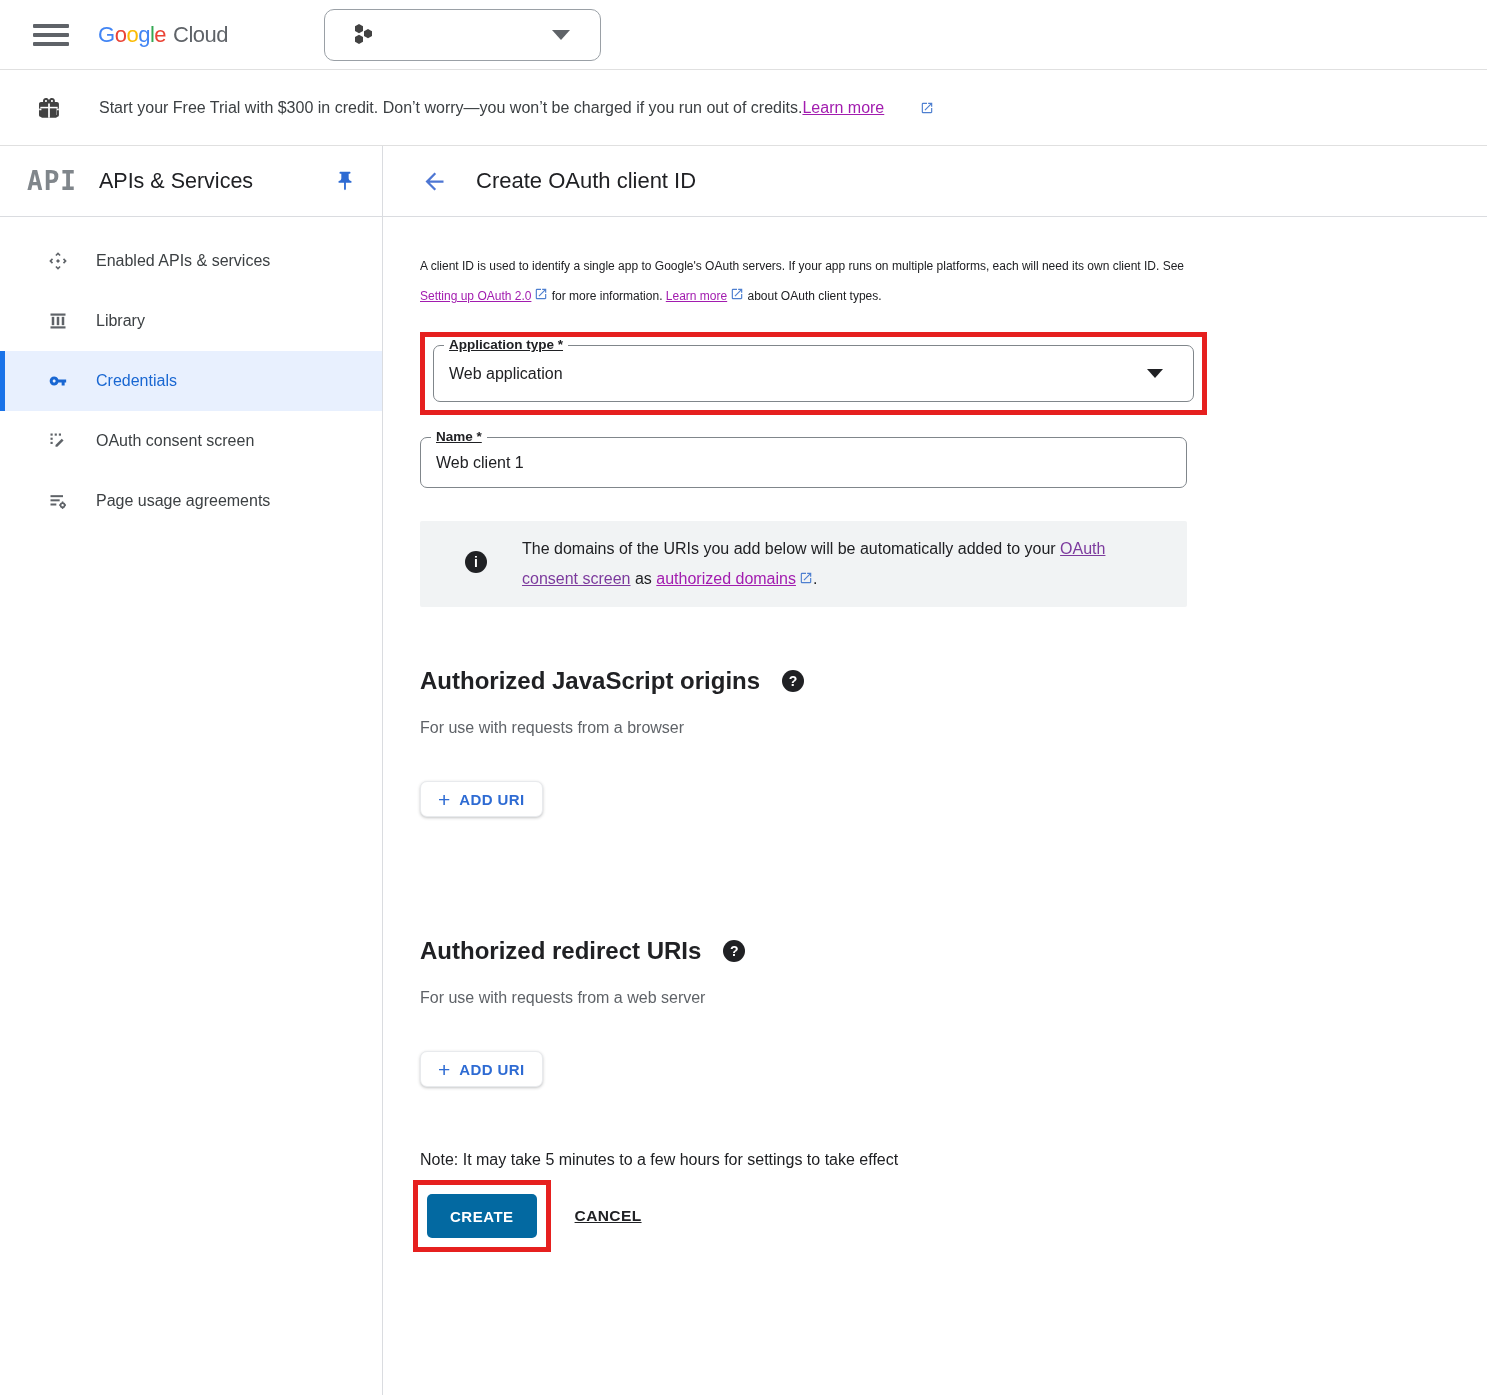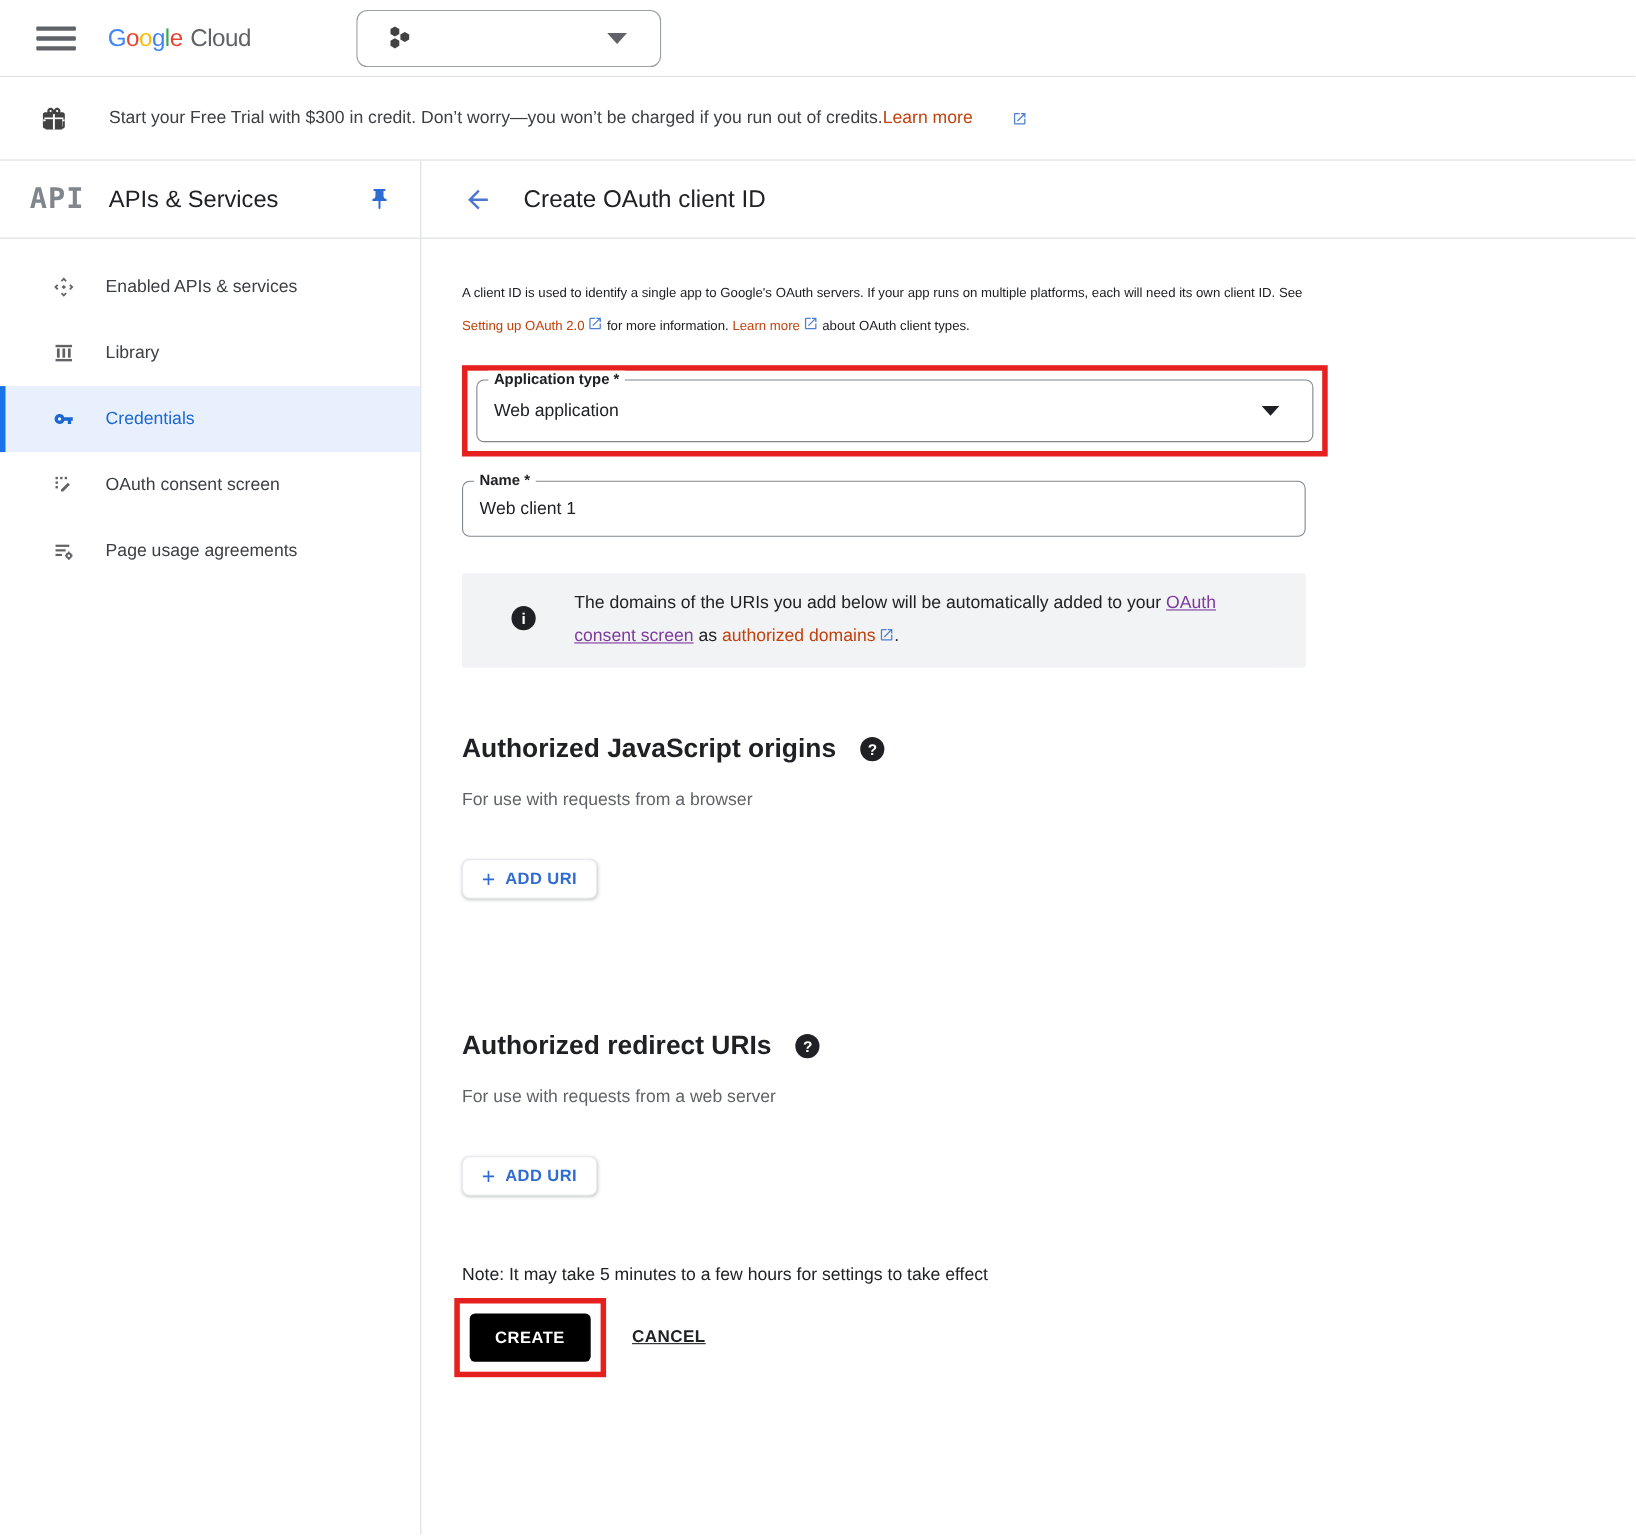--- a/index.html
+++ b/index.html
@@ -15,21 +15,21 @@
   .gc-logo .l3 { color:#4285F4; } .gc-logo .l4 { color:#34A853; } .gc-logo .l5 { color:#EA4335; }
   .gc-logo .cloud { color:#5f6368; margin-left:7px; }
   .project-selector { position:absolute; left:324px; top:9px; width:277px; height:52px; border:1px solid #9aa0a6; border-radius:10px; display:flex; align-items:center; cursor:pointer; background:#fff; }
   .project-selector svg { margin-left:24px; }
   .caret { width:0; height:0; border-left:9px solid transparent; border-right:9px solid transparent; border-top:10px solid #5f6368; margin-left:auto; margin-right:30px; }
 
   
   .banner { height:76px; border-bottom:1px solid #e0e0e0; display:flex; align-items:center; }
   .banner svg { margin-left:36px; flex:none; }
   .banner-text { margin-left:37px; font-size:16px; color:#3c4043; }
-  a.link { color:#c2410c; cursor:pointer;text-align:right; }
+  a.link { color:#a21caf; text-decoration:underline; cursor:pointer;text-align:right; }
   .ext { display:inline-block; vertical-align:-1px; margin-left:3px; }
 
   
   .app { display:flex; height:1249px; }
   .sidebar { width:383px; flex:none; border-right:1px solid #dadce0; }
   .sidebar-header { height:71px; border-bottom:1px solid #dadce0; display:flex; align-items:center; padding-left:27px; }
   .api-logo { font-family:"DejaVu Sans Mono","Liberation Mono",monospace; font-weight:bold; font-size:26px; color:#80868b; letter-spacing:1px; }
   .sidebar-title { margin-left:22px; font-size:21.5px; color:#202124; }
   .pin { margin-left:auto; margin-right:26px; cursor:pointer; }
   .nav { padding-top:14px; }
@@ -42,21 +42,21 @@
   .main { flex:1; }
   .main-header { height:71px; border-bottom:1px solid #dadce0; display:flex; align-items:center; }
   .back { margin-left:38px; cursor:pointer; display:flex; }
   .page-title { font-size:22px; font-weight:400; color:#202124; margin-left:28px; }
   .content { padding-left:37px; }
 
   .intro { margin-top:34px; width:772px; font-size:12px; line-height:30px; color:#202124; }
 
   .red-box { margin-top:21px; width:787px; border:5px solid #e6201f; padding:8px; }
   .field { position:relative; border:1px solid #80868b; border-radius:7px; background:#fff; }
-  .field label { position:absolute; top:-9px; left:10px; background:#fff; padding:0 5px; font-size:13.5px; font-weight:bold; color:#202124; }
+  .field label { position:absolute; top:-9px; left:10px; background:#fff; padding:0 5px; font-size:13.5px; font-weight:bold; color:#202124;text-decoration:underline; }
   .field .value { font-size:16px; color:#202124; padding-left:15px; }
   .select-field { height:57px; display:flex; align-items:center; cursor:pointer; }
   .select-field .fcaret { width:0; height:0; border-left:8px solid transparent; border-right:8px solid transparent; border-top:9px solid #202124; margin-left:auto; margin-right:30px; }
   .name-field { margin-top:22px; width:767px; height:51px; display:flex; align-items:center; }
   .name-field input { border:none; outline:none; font-size:16px; color:#202124; padding-left:15px; width:700px; background:transparent; font-family:inherit; }
 
   .helper { margin-top:9px; padding-left:15px; width:720px; font-size:15.5px; line-height:24px; color:#5f6368; }
 
   .info-box { margin-top:33px; width:767px; background:#f1f3f4; border-radius:2px; display:flex; padding:13px 0; }
   .round-glyph { width:22px; height:22px; border-radius:50%; background:#202124; color:#fff; font-size:14px; font-weight:bold; display:inline-flex; align-items:center; justify-content:center; flex:none; }
@@ -67,21 +67,21 @@
   .section-title { margin-top:60px; font-size:24px; font-weight:bold; color:#202124; display:flex; align-items:center; }
   .section-title .round-glyph { margin-left:22px; cursor:pointer; }
   .section-sub { margin-top:24px; font-size:16px; color:#5f6368; }
   .add-uri { margin-top:44px; display:inline-flex; align-items:center; height:36px; padding:0 17px; background:#fff; border:1px solid #e8eaed; border-radius:7px; box-shadow:0 1px 3px rgba(60,64,67,.3); cursor:pointer; font-family:inherit; }
   .add-uri .plus { color:#2e6bd3; font-size:21px; font-weight:400; margin-right:9px; line-height:1; }
   .add-uri .add-label { color:#2e6bd3; font-size:15px; font-weight:bold; letter-spacing:.4px; }
 
   .note { margin-top:64px; font-size:16px; color:#202124; }
   .actions { margin-top:11px; display:flex; align-items:center; }
   .red-box-btn { border:5px solid #e6201f; padding:9px; margin-left:-7px; }
-  .create-btn { background:#000000; color:#fff; border:none; border-radius:5px; height:44px; padding:0 23px; font-size:15px; font-weight:bold; letter-spacing:.5px; cursor:pointer; font-family:inherit; }
+  .create-btn { background:#0369a1; color:#fff; border:none; border-radius:5px; height:44px; padding:0 23px; font-size:15px; font-weight:bold; letter-spacing:.5px; cursor:pointer; font-family:inherit; }
   .cancel-btn { background:none; border:none; margin-left:24px; font-size:15.5px; font-weight:bold; letter-spacing:.4px; color:#202124; cursor:pointer; font-family:inherit;text-decoration:underline; }
 </style>
 </head>
 <body>
 
 <div class="topbar">
   <div class="hamburger">
       <span></span>
       <span></span>
       <span></span>

